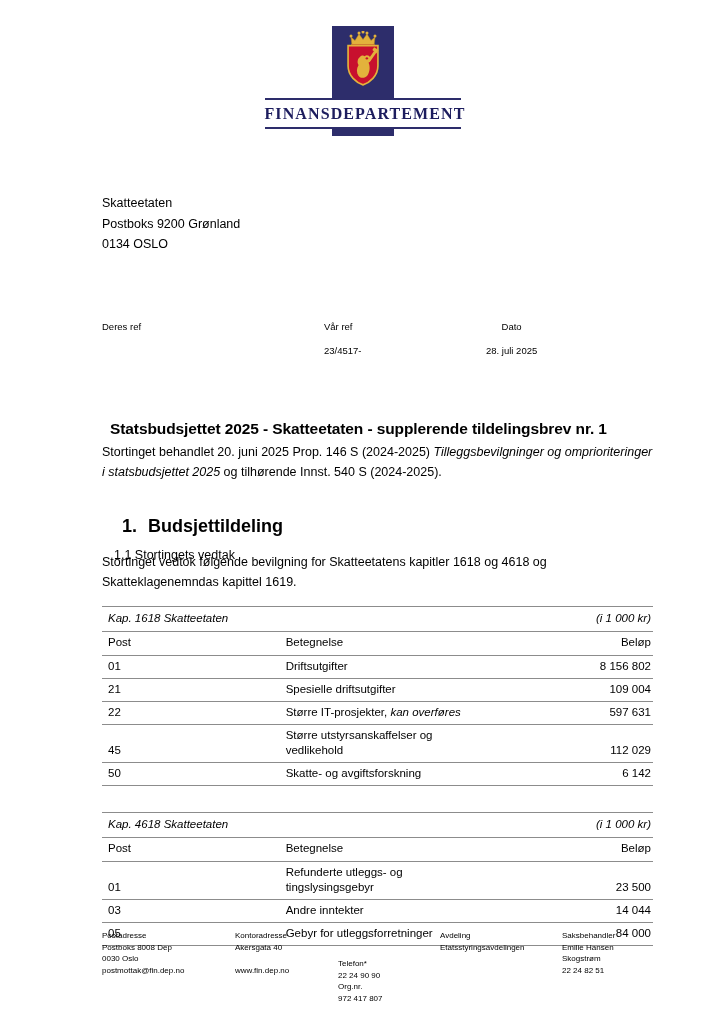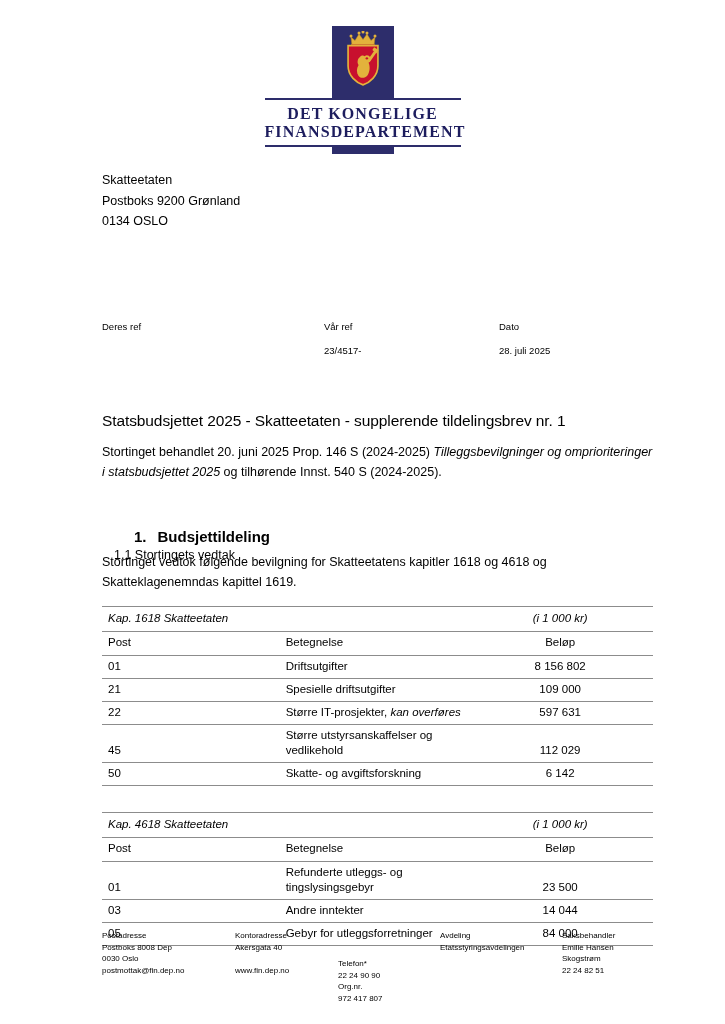--- a/index.html
+++ b/index.html
@@ -83,68 +83,68 @@
 
   
   .content {
     position: absolute;
     left: 102px;
     top: 0;
     width: 551px;
   }
   .addr {
     position: absolute;
-    top: 170px;
+    top: 193px;
     left: 0;
     font-size: 12.5px;
     line-height: 20.5px;
   }
   .refrow {
     position: absolute;
     top: 317px;
     left: 0;
     width: 551px;
     font-size: 9.5px;
     line-height: 19px;
   }
   .refrow .col {
     position: absolute;
     top: 0;
   }
   .ref-c1 { left: 0; }
   .ref-c2 { left: 222px; }
-  .ref-c3 { left: 397px; }
+  .ref-c3 { left: 384px; text-align: center; }
   .ref-val { display: block; margin-top: 5px; }
 
   h1.doc-title {
     position: absolute;
     top: 412px;
     left: 0;
-    margin: 0;
+    margin: 8px;
     font-size: 15.5px;
-    font-weight: normal;
+    font-weight: bold;
     letter-spacing: -0.1px;
   }
   .intro {
     position: absolute;
     top: 442px;
     left: 0;
     width: 551px;
     margin: 0;
     font-size: 12.5px;
     line-height: 20px;
   }
   .intro i { font-style: italic; }
 
   .sec-head {
     position: absolute;
     top: 512px;
     left: 16px;
-    margin: 16px;
-    font-size: 15px;
+    margin: 4px;
+    font-size: 18px;
     font-weight: bold;
   }
   .sec-head .num { margin-right: 11px; }
   .sub-head {
     position: absolute;
     top: 533px;
     left: 0;
     margin: 12px;
     font-size: 12.5px;
     line-height: 20px;
@@ -172,28 +172,28 @@
   .tbl-2 { top: 812px; }
   .budget-table td {
     padding: 3px 0 4px 0;
     border-bottom: 1px solid #8c8c8c;
     vertical-align: bottom;
     line-height: 15px;
   }
   .budget-table tr:first-child td { border-top: 1px solid #8c8c8c; }
   .c-post  { width: 52px; padding-left: 6px !important; }
   .c-desc  { width: 400px; }
-  .c-amt   { width: 93px; text-align: center; padding-right: 2px !important; }
+  .c-amt   { width: 93px; text-align: right; padding-right: 2px !important; }
   .caption-row td {
     font-style: italic;
     padding-top: 4px;
     padding-bottom: 5px;
   }
   .caption-row .cap-left { padding-left: 6px; }
-  .caption-row .cap-right { text-align: center; padding-right: 2px; font-style: italic; }
+  .caption-row .cap-right { text-align: right; padding-right: 2px; font-style: italic; }
   .head-row td { padding-bottom: 5px; }
   .sum-row td { font-weight: bold; }
   .sum-row .c-post { border-bottom-color: #8c8c8c; }
   .budget-table em { font-style: italic; }
 
   
   .footer {
     position: absolute;
     left: 102px;
     top: 930px;
@@ -239,21 +239,20 @@
                      C34 62 26 63 22 58 Z"></path>
             <path d="M38 30 L52 10 L56 13 L42 33 Z"></path>
             <path d="M50 6 L58 11 L54 17 L47 11 Z"></path>
             <circle cx="37" cy="26" r="2.2" fill="#c8102e"></circle>
           </g>
         </svg>
       </div>
       <div class="logo-rules">
         <div class="rule-top"></div>
         <div class="logo-text">
-          <div class="logo-line1">DET KONGELIGE</div>
           <div class="logo-line2">FINANSDEPARTEMENT</div>
         </div>
         <div class="rule-bot"></div>
       </div>
       <div class="tail-band"></div>
     </div>
   </div>
 
   <div class="content">
 
@@ -302,21 +301,21 @@
           <td class="c-amt">Beløp</td>
         </tr>
         <tr>
           <td class="c-post">01</td>
           <td class="c-desc"><span>Driftsutgifter</span><em></em></td>
           <td class="c-amt">8 156 802</td>
         </tr>
         <tr>
           <td class="c-post">21</td>
           <td class="c-desc"><span>Spesielle driftsutgifter</span><em></em></td>
-          <td class="c-amt">109 000</td>
+          <td class="c-amt">109 004</td>
         </tr>
         <tr>
           <td class="c-post">22</td>
           <td class="c-desc"><span>Større IT-prosjekter, </span><em>kan overføres</em></td>
           <td class="c-amt">597 631</td>
         </tr>
         <tr>
           <td class="c-post">45</td>
           <td class="c-desc"><span>Større utstyrsanskaffelser og vedlikehold</span><em></em></td>
           <td class="c-amt">112 029</td>

